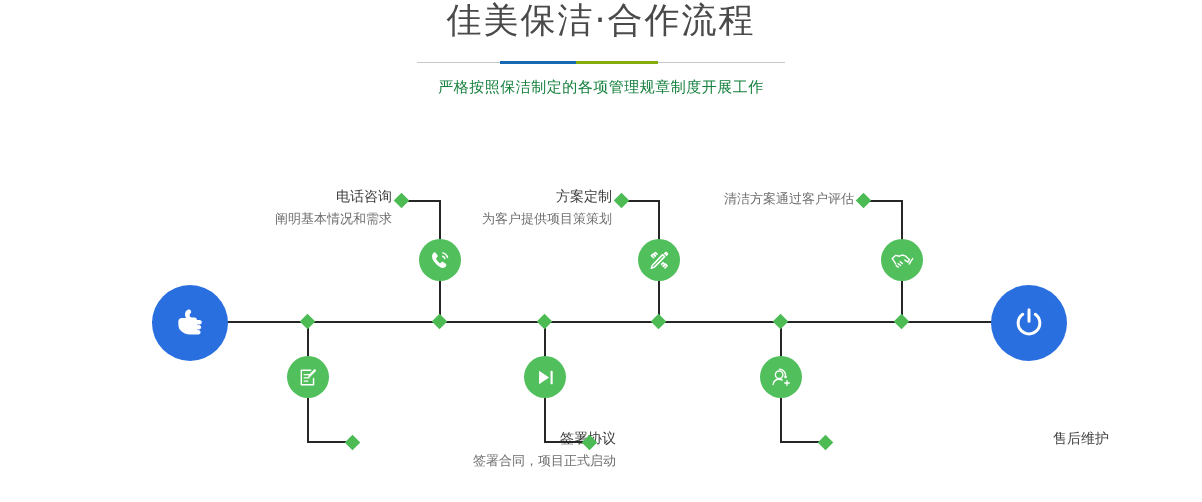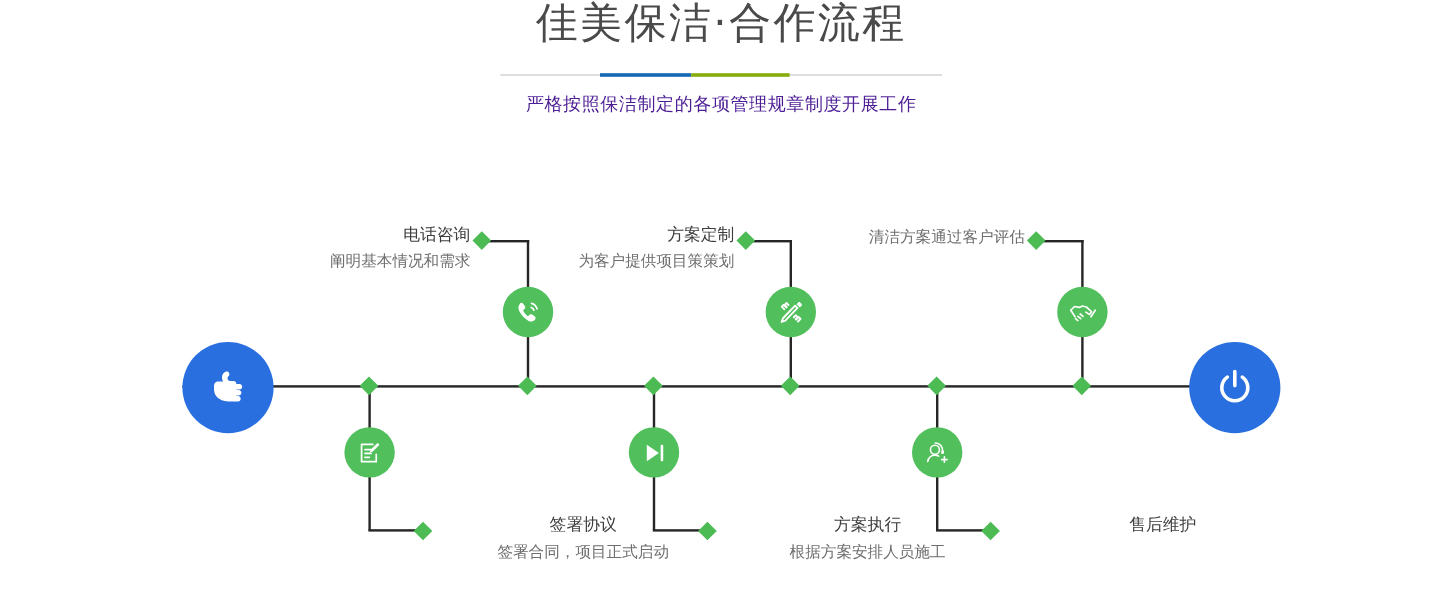--- a/index.html
+++ b/index.html
@@ -25,21 +25,21 @@
   .rule-base{
     position:absolute;left:0;top:4px;width:368px;height:1px;background:#c9c9c9;
   }
   .rule-blue{
     position:absolute;left:83px;top:3px;width:76px;height:3px;background:#1668b3;
   }
   .rule-green{
     position:absolute;left:159px;top:3px;width:82px;height:3px;background:#86ac0d;
   }
   .subtitle{
-    font-size:15px;color:#4c1d95;margin-top:10px;letter-spacing:.5px;
+    font-size:15px;color:#15803d;margin-top:10px;letter-spacing:.5px;
   }
 
   
   .spine{
     position:absolute;left:152px;top:321px;width:898px;height:2px;background:#262626;
   }
 
   .endcap{
     position:absolute;width:76px;height:76px;border-radius:50%;
     background:#2a6fe0;display:flex;align-items:center;justify-content:center;
@@ -59,21 +59,21 @@
     position:absolute;width:42px;height:42px;border-radius:50%;
     background:#51bf5c;display:flex;align-items:center;justify-content:center;
     box-shadow:0 0 0 0 rgba(0,0,0,0);
   }
   .node-icon svg{display:block;}
 
   .lbl{position:absolute;}
   .lbl .t{font-size:14px;color:#3d3d3d;line-height:20px;white-space:nowrap;}
   .lbl .d{font-size:13px;color:#6e6e6e;line-height:18px;white-space:nowrap;margin-top:4px;}
   .lbl.top{text-align:right;}
-  .lbl.bot{text-align:center;}
+  .lbl.bot{text-align:right;}
 </style>
 </head>
 <body>
 
 <div class="canvas">
 
   <div class="header">
     <div class="title">佳美保洁·合作流程</div>
     <div class="rule-wrap">
       <div class="rule-base"></div>
@@ -164,24 +164,20 @@
   <div class="diamond" style="left:539px;top:316px;"></div>
   <div class="diamond" style="left:584px;top:437px;"></div>
   <div class="node-icon" style="left:524px;top:356px;">
     <span>
       <svg width="23" height="23" viewBox="0 0 32 32" fill="#ffffff">
         <path d="M7 6.5l14 9.5-14 9.5z"></path>
         <rect x="23" y="6.5" width="3" height="19" rx="1.2"></rect>
       </svg>
     </span>
   </div>
-  <div class="lbl bot" style="left:593px;top:428px;width:260px;">
-    <div class="t">方案执行</div>
-    <div class="d">根据方案安排人员施工</div>
-  </div>
 
   <div class="stem" style="left:901px;top:200px;width:2px;height:124px;"></div>
   <div class="stem" style="left:862px;top:200px;width:41px;height:2px;"></div>
   <div class="diamond" style="left:858px;top:195px;"></div>
   <div class="diamond" style="left:896px;top:316px;"></div>
   <div class="node-icon" style="left:881px;top:239px;">
     <span>
       <svg width="25" height="25" viewBox="0 0 32 32" fill="none" stroke="#ffffff" stroke-width="1.8" stroke-linejoin="round" stroke-linecap="round">
         <path d="M3 13.5l4-4 5 1 3.5-1.5 4 1 5.5 5-2 3-4-2.5"></path>
         <path d="M13 17.5l3 2.5M10.5 20l3 2.5M8 22.5l2.5 2"></path>

